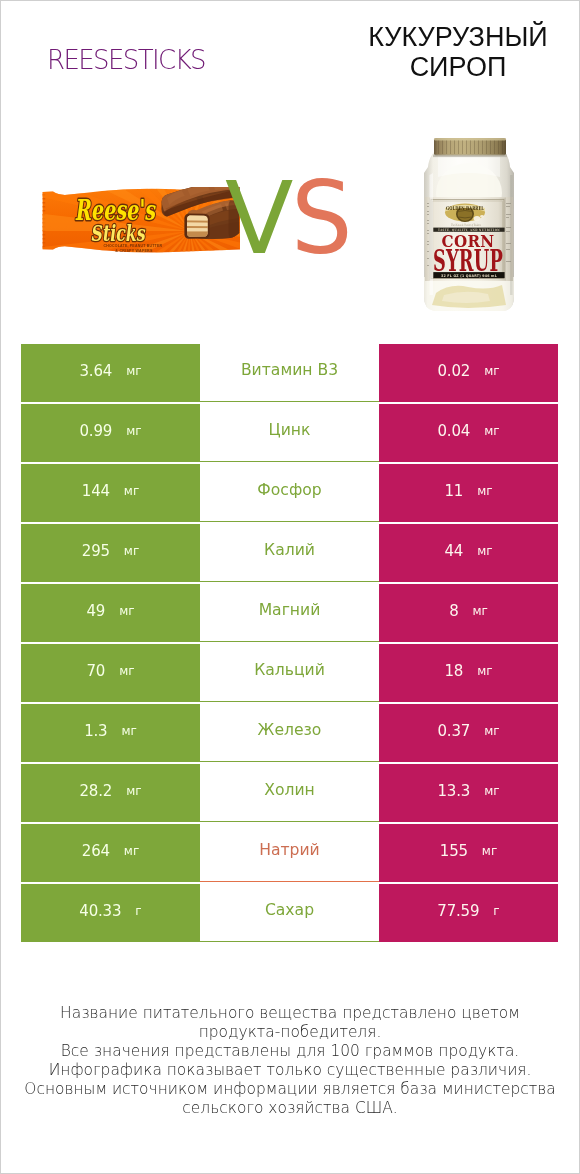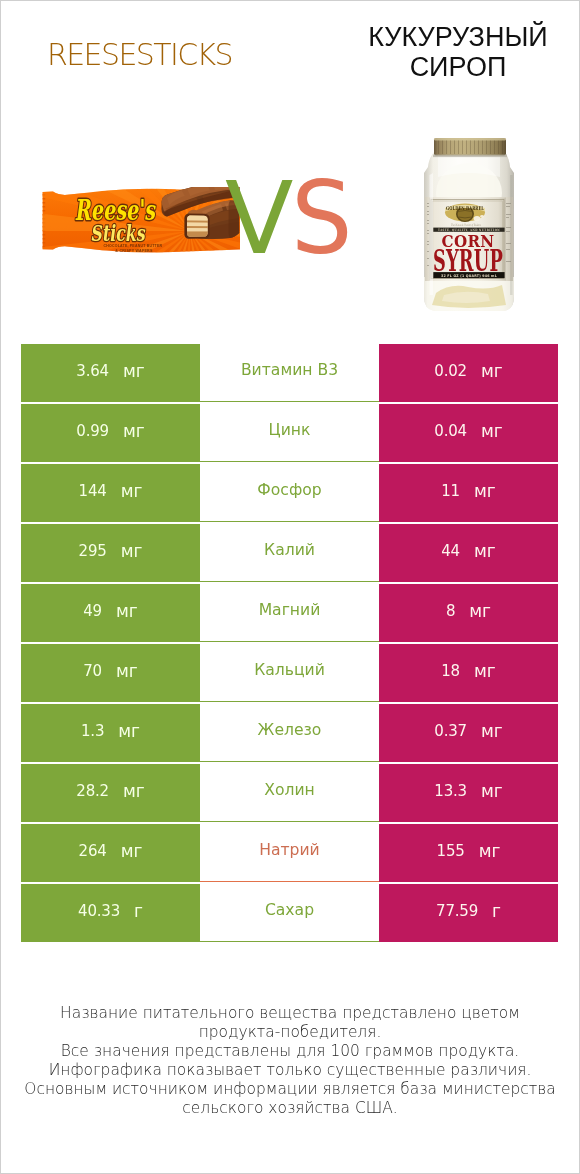--- a/index.html
+++ b/index.html
@@ -7,22 +7,22 @@
     width:580px;height:1174px;background:#fff;
     font-family:"Liberation Sans",sans-serif;
     -webkit-font-smoothing:antialiased;
     box-sizing:border-box;
   }
   .page{position:relative;width:580px;height:1174px;box-sizing:border-box;
         border:1px solid #cfcfcf;background:#fff;overflow:hidden;}
 
   
   .titles{position:absolute;top:0;left:0;width:578px;height:150px;}
-  .title-left{position:absolute;left:46px;top:36px;font-size:30px;font-weight:400;
-     letter-spacing:-1.6px;color:#a16207;font-family:"DejaVu Sans Light","DejaVu Sans",sans-serif;}
+  .title-left{position:absolute;left:46px;top:44px;font-size:26px;font-weight:400;
+     letter-spacing:-1.6px;color:#701a75;font-family:"DejaVu Sans Light","DejaVu Sans",sans-serif;}
   .title-right{position:absolute;left:313px;top:22px;width:288px;text-align:center;
      font-size:27px;line-height:29.5px;color:#111;font-family:"Liberation Sans",sans-serif;font-weight:400;}
 
   
   .imgrow{position:absolute;top:0;left:0;width:578px;height:330px;}
   .pkg{position:absolute;left:39px;top:186px;}
   .jar{position:absolute;left:417px;top:136px;}
   .brand{font-family:"DejaVu Serif",serif;font-style:italic;font-weight:700;font-size:27px;
      fill:#ffe200;stroke:#6a2f07;stroke-width:2.8px;paint-order:stroke;stroke-linejoin:round;}
   .sub{font-family:"DejaVu Serif",serif;font-style:italic;font-weight:700;font-size:22px;
@@ -44,21 +44,21 @@
 
   
   .table{position:absolute;left:20px;top:343px;width:537px;}
   .row{display:flex;height:58px;margin-bottom:2px;}
   .cell{display:flex;align-items:center;justify-content:center;width:202px;box-sizing:border-box;
         padding-bottom:5px;}
   .cell.left{background:#7ea73a;color:#f6ffe6;}
   .cell.right{background:#be185d;color:#fdf5ee;}
   .cell.mid{background:#fff;border-bottom:1px solid #7ea73a;}
   .num{font-size:15px;font-weight:400;font-family:"DejaVu Sans",sans-serif;letter-spacing:-0.2px;}
-  .unit{font-size:17px;font-weight:400;margin-left:14px;font-family:"DejaVu Sans",sans-serif;}
+  .unit{font-size:12px;font-weight:400;margin-left:14px;font-family:"DejaVu Sans",sans-serif;}
   .lbl{font-size:15.6px;font-weight:400;color:#7ea73a;font-family:"DejaVu Sans",sans-serif;}
 
   
   .footer{position:absolute;left:0;top:1003px;width:578px;text-align:center;
      font-size:15.45px;line-height:19px;color:#2a2a2a;font-family:"DejaVu Sans Light","DejaVu Sans",sans-serif;}
 </style>
 </head>
 <body>
 
 <div class="page">

